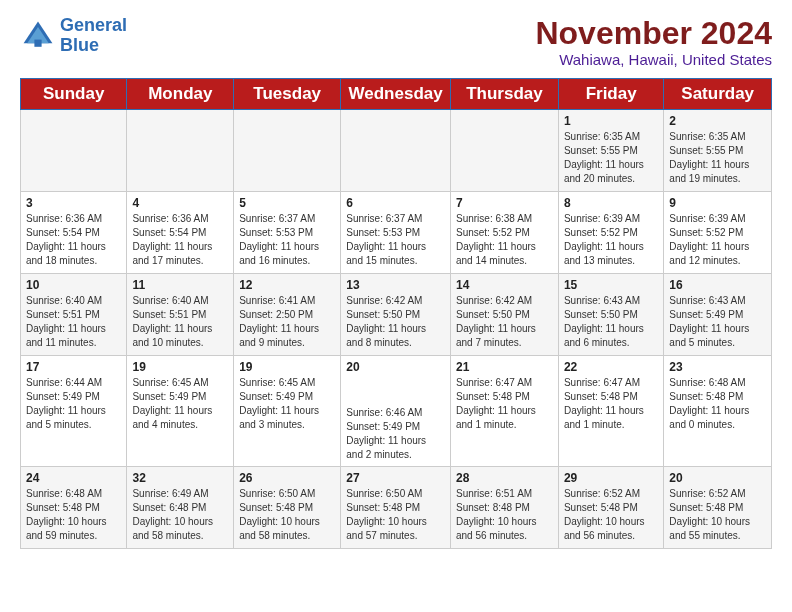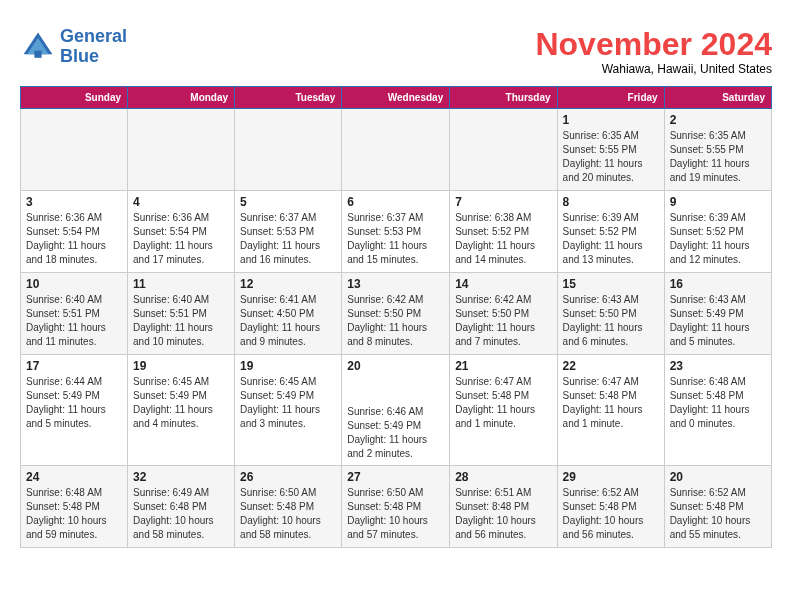--- a/index.html
+++ b/index.html
@@ -5,21 +5,21 @@
     * { box-sizing: border-box; margin: 0; padding: 0; }
     body {
       font-family: Arial, sans-serif;
       background: #fff;
       width: 792px;
       height: 612px;
       overflow: hidden;
     }
     .page {
       width: 792px;
-      padding: 27px 20px 10px 20px;
+      padding: 16px 20px 10px 20px;
     }
     .header {
       display: flex;
       align-items: flex-start;
       justify-content: space-between;
       margin-bottom: 10px;
     }
     .logo {
       display: flex;
       align-items: center;
@@ -37,38 +37,38 @@
     .logo-icon {
       width: 36px;
       height: 36px;
     }
     .title-block {
       text-align: right;
     }
     .month-title {
       font-size: 32px;
       font-weight: bold;
-      color: #ef4444;
+      color: #7f1d1d;
       line-height: 1.1;
     }
     .subtitle {
-      font-size: 12px;
-      color: #000000;
+      font-size: 15px;
+      color: #4c1d95;
     }
     .calendar {
       width: 100%;
       border-collapse: collapse;
       font-size: 10px;
     }
     .calendar th {
-      background: #be185d;
+      background: #b91c1c;
       color: #fff;
-      text-align: right;
+      text-align: center;
       padding: 5px 6px;
-      font-size: 10px;
+      font-size: 17px;
       font-weight: bold;
       border: 1px solid #2e6db4;
     }
     .calendar td {
       border: 1px solid #ccc;
       vertical-align: top;
       padding: 4px 5px;
       width: 110px;
       min-height: 70px;
       height: 82px;
@@ -214,21 +214,21 @@
           <td>
             <span class="day-num">11</span>
             <div class="day-info" style="white-space: pre-line;">Sunrise: 6:40 AM
 Sunset: 5:51 PM
 Daylight: 11 hours
 and 10 minutes.</div>
           </td>
           <td>
             <span class="day-num">12</span>
             <div class="day-info" style="white-space: pre-line;">Sunrise: 6:41 AM
-Sunset: 4:50 PM
+Sunset: 2:50 PM
 Daylight: 11 hours
 and 9 minutes.</div>
           </td>
           <td>
             <span class="day-num">13</span>
             <div class="day-info" style="white-space: pre-line;">Sunrise: 6:42 AM
 Sunset: 5:50 PM
 Daylight: 11 hours
 and 8 minutes.</div>
           </td>

